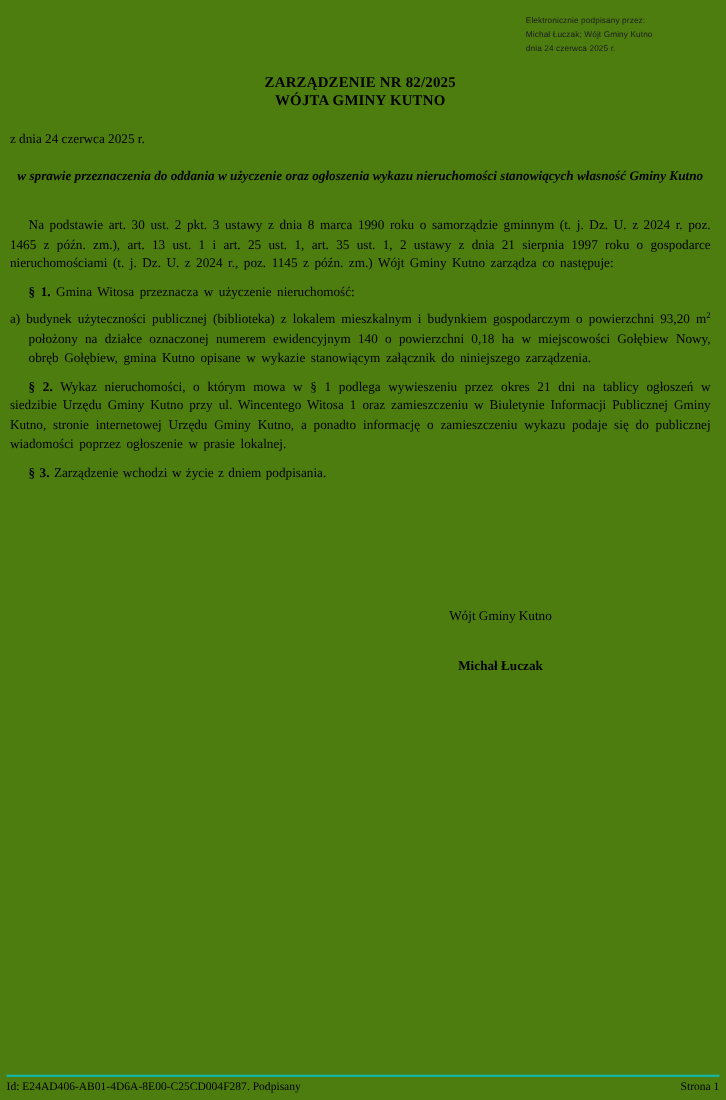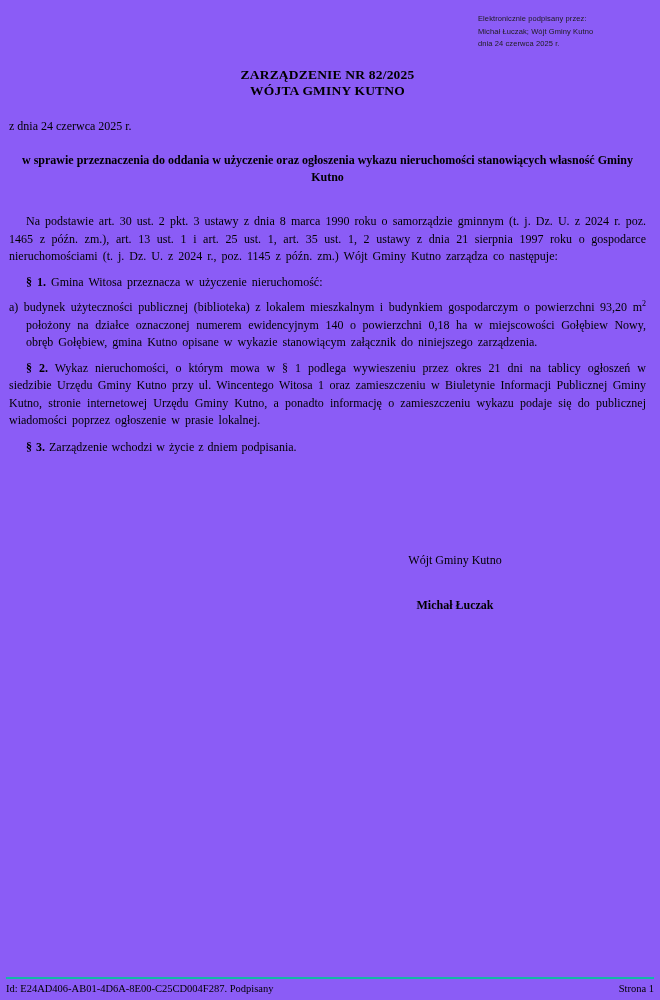--- a/index.html
+++ b/index.html
@@ -1,21 +1,21 @@
 <!DOCTYPE html>
 <html lang="pl"><head>
 <meta charset="utf-8">
 <style>
   * { margin: 0; padding: 0; box-sizing: border-box; }
   html, body { background: #ffffff; }
   .page {
     position: relative;
     width: 660px;
     height: 1000px;
-    background: #8b5cf6;
+    background: #4d7c0f;
     color: #000000;
     font-family: "Liberation Serif", serif;
     overflow: hidden;
   }
   .stamp {
     position: absolute;
     left: 478px;
     top: 13px;
     width: 165px;
     font-family: "Liberation Sans", sans-serif;
@@ -42,20 +42,21 @@
     margin-top: 20px;
     text-align: left;
     font-size: 12px;
   }
   .subject {
     margin-top: 18px;
     text-align: center;
     font-weight: bold;
     font-size: 12px;
     line-height: 17px;
+    font-style: italic;
   }
   .body-par {
     text-align: justify;
     font-size: 12px;
     line-height: 17.5px;
     word-spacing: 2px;
   }
   .preamble { margin-top: 27px; text-indent: 17px; }
   .sec-1 { margin-top: 8px; text-indent: 17px; }
   .item-a { margin-top: 8px; padding-left: 17px; text-indent: -17px; }

